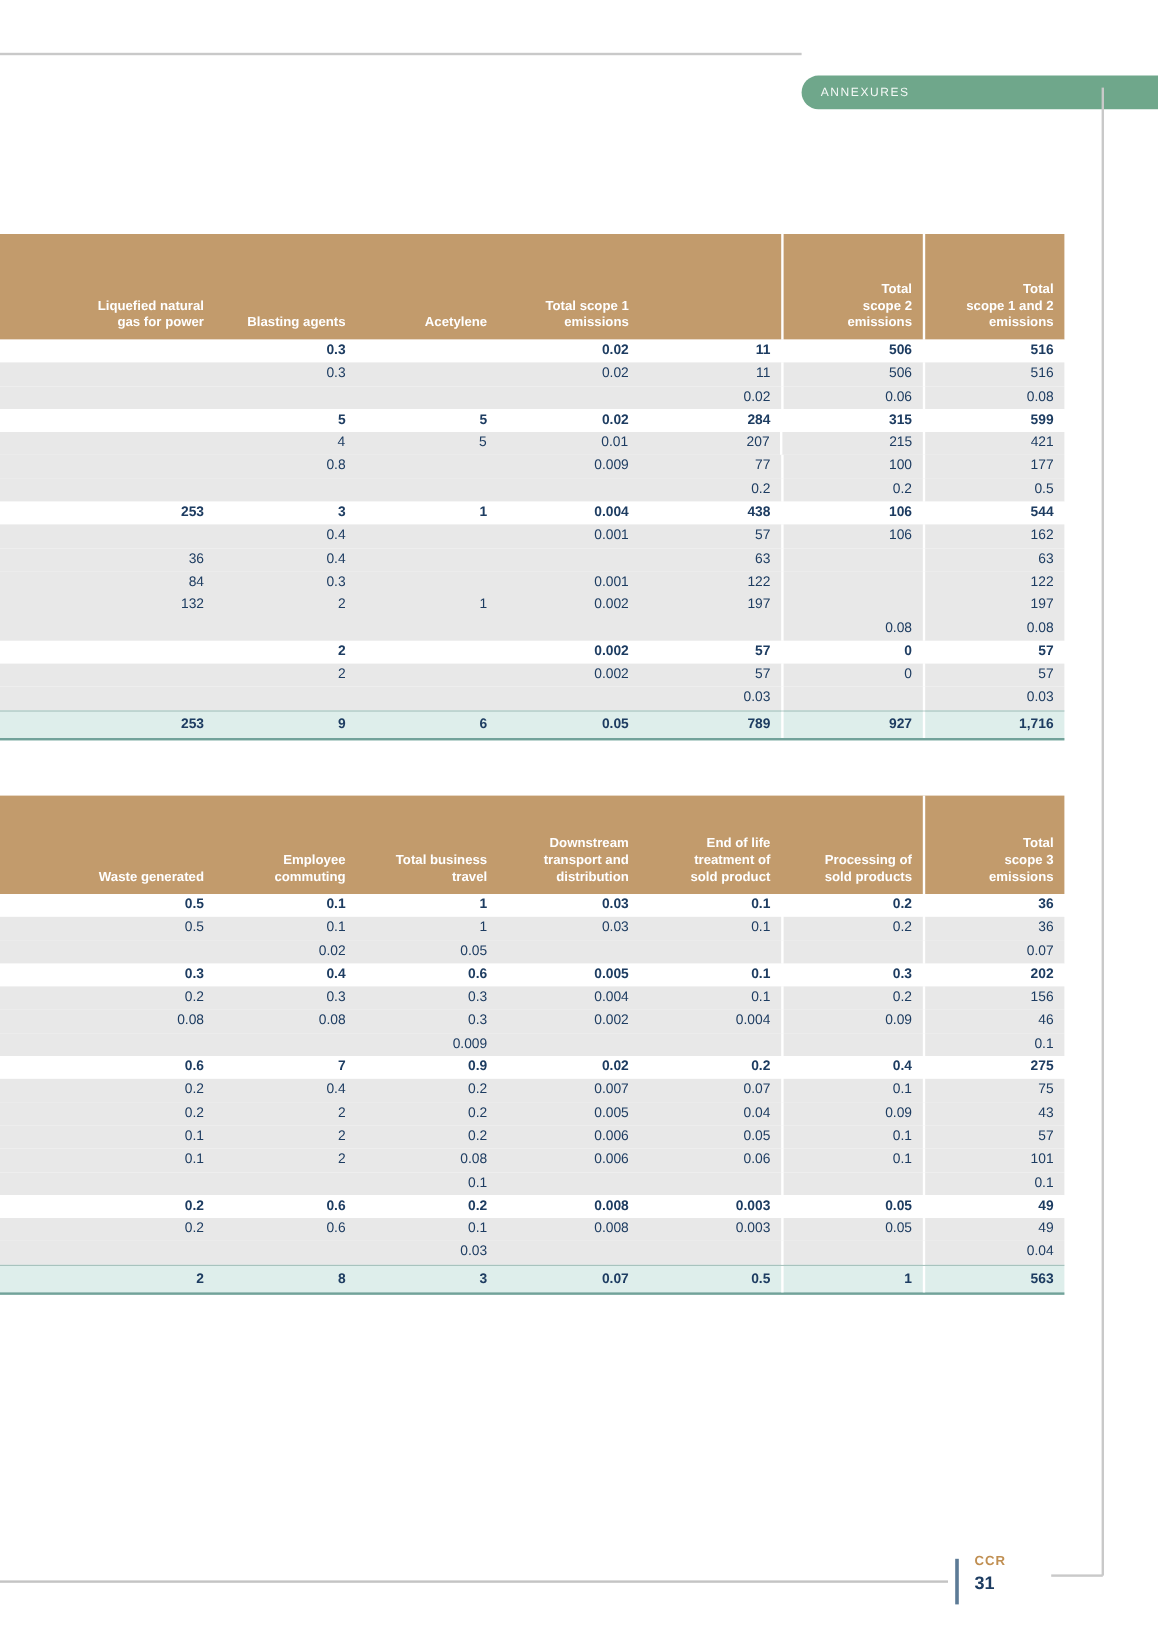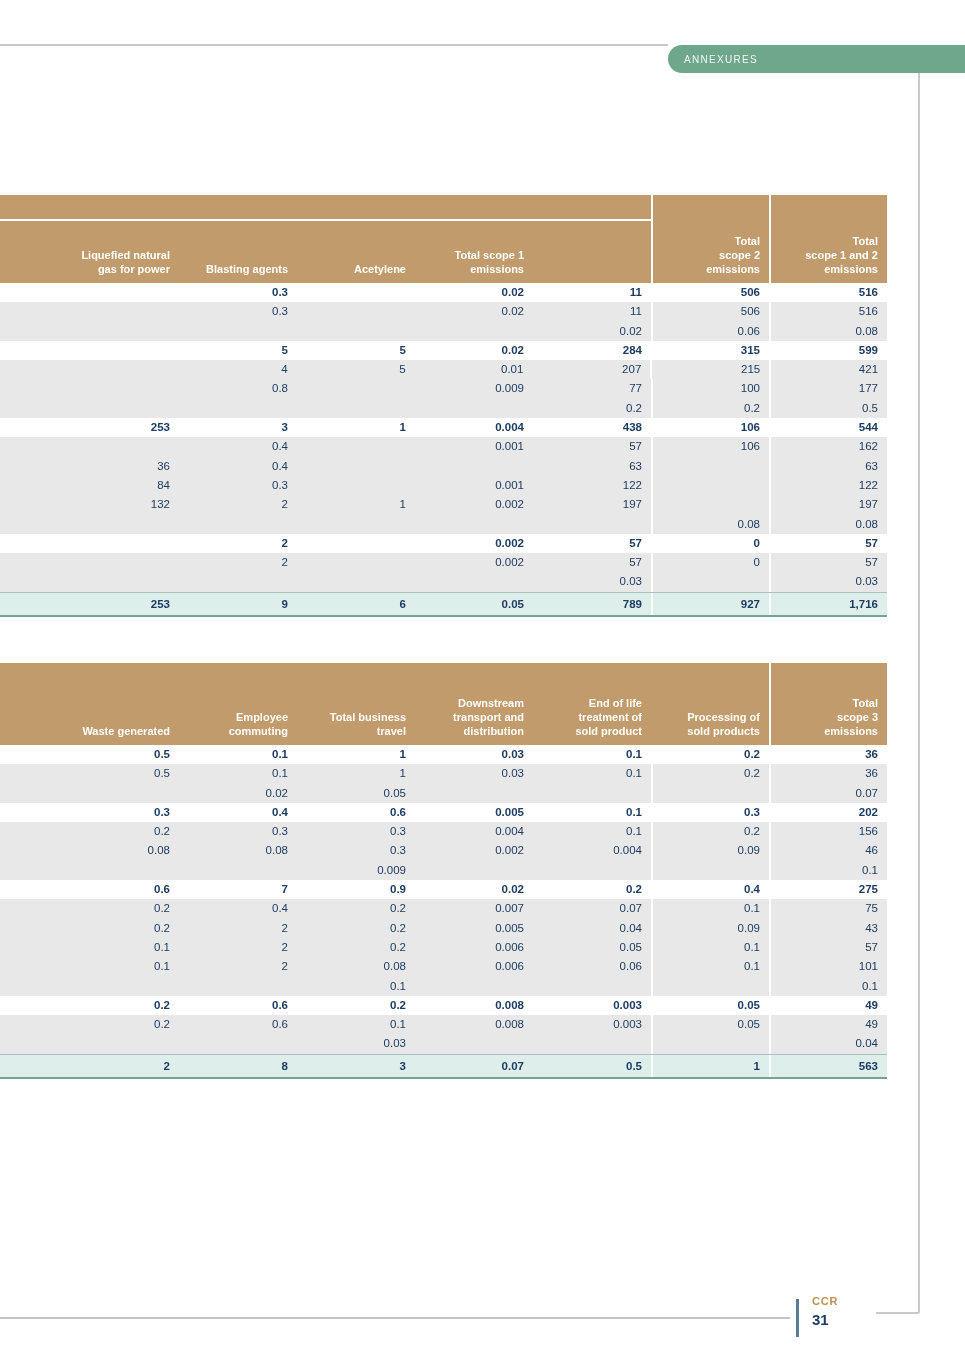--- a/index.html
+++ b/index.html
@@ -18,33 +18,33 @@
   body{width:965px;height:1365px;background:#ffffff;font-family:"Liberation Sans",sans-serif;}
   .page{position:relative;width:965px;height:1365px;overflow:hidden;background:#fff;}
 
   
   .top-rule{position:absolute;left:0;top:44px;width:668px;height:2px;background:var(--rule);}
   .right-rule{position:absolute;left:918px;top:73px;width:1.5px;height:1240px;background:var(--rule);}
   .corner-rule{position:absolute;left:876px;top:1312px;width:43px;height:1.5px;background:var(--rule);}
   .bottom-rule{position:absolute;left:0;top:1317px;width:790px;height:2px;background:#c4c4c4;}
 
   
-  .annex-tab{position:absolute;left:668px;top:45px;width:297px;height:28px;background:var(--tab-green);
+  .annex-tab{position:absolute;left:668px;top:63px;width:297px;height:28px;background:var(--tab-green);
     border-radius:14px 0 0 14px;display:flex;align-items:center;}
   .annex-tab span{color:rgba(255,255,255,0.93);font-size:10px;letter-spacing:1.3px;padding-left:16px;}
 
   
   .dtable{position:absolute;left:0;width:887px;color:var(--navy);}
   #table1{top:195px;}
   #table2{top:663px;}
 
   .thead{display:flex;background:var(--header-bg);color:#fff;font-weight:bold;font-size:11px;}
   .t1 .thead{height:88px;}
   .t2 .thead{height:82px;}
-  .thead-left{display:flex;flex-direction:column;}
+  .thead-left{display:flex;flex-direction:row;}
   .band{height:24px;border-bottom:2px solid #fff;}
   .cols{flex:1;display:flex;}
   .hcell{box-sizing:border-box;display:flex;align-items:flex-end;justify-content:flex-end;
     text-align:right;padding:0 9px 7px 0;white-space:pre-line;line-height:14px;}
   .hcell.sep{border-left:2px solid #fff;}
 
   .trow{display:flex;height:19.3px;line-height:19.3px;font-size:11.5px;background:#fff;}
   .trow.group{font-weight:bold;}
   .trow.detail{background:var(--gray-row);}
   .trow.total{height:22px;line-height:22px;font-weight:bold;background:var(--teal-bg);

